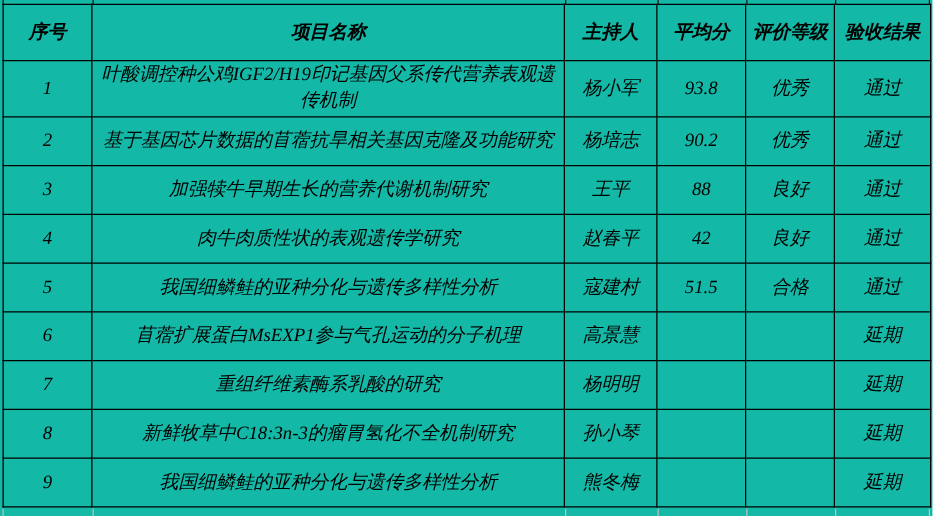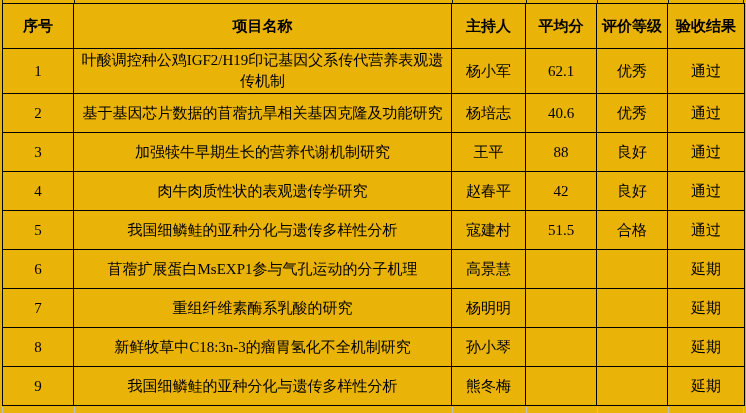--- a/index.html
+++ b/index.html
@@ -1,22 +1,23 @@
 <!DOCTYPE html>
 <html><head>
 <meta charset="utf-8">
 <style>
   html,body{margin:0;padding:0;background:#ffffff;}
   .page{
     position:relative;
     width:746px;height:413px;
-    background:#eab308;
+    background:#14b8a6;
     overflow:hidden;
     font-family:"Liberation Serif","DejaVu Serif",serif;
     color:#000;
+    font-style:italic;
   }
   table.grid{
     position:absolute;
     left:2px;top:3px;
     width:742px;
     border-collapse:collapse;
     table-layout:fixed;
   }
   table.grid th, table.grid td{
     border:1px solid #000;
@@ -74,29 +75,29 @@
         <th>平均分</th>
         <th>评价等级</th>
         <th>验收结果</th>
       </tr>
     </thead>
     <tbody id="table-body">
         <tr class="tall">
           <td>1</td>
           <td class="proj">叶酸调控种公鸡IGF2/H19印记基因父系传代营养表观遗传机制</td>
           <td>杨小军</td>
-          <td>62.1</td>
+          <td>93.8</td>
           <td>优秀</td>
           <td>通过</td>
         </tr>
         <tr>
           <td>2</td>
           <td class="proj">基于基因芯片数据的苜蓿抗旱相关基因克隆及功能研究</td>
           <td>杨培志</td>
-          <td>40.6</td>
+          <td>90.2</td>
           <td>优秀</td>
           <td>通过</td>
         </tr>
         <tr>
           <td>3</td>
           <td class="proj">加强犊牛早期生长的营养代谢机制研究</td>
           <td>王平</td>
           <td>88</td>
           <td>良好</td>
           <td>通过</td>

